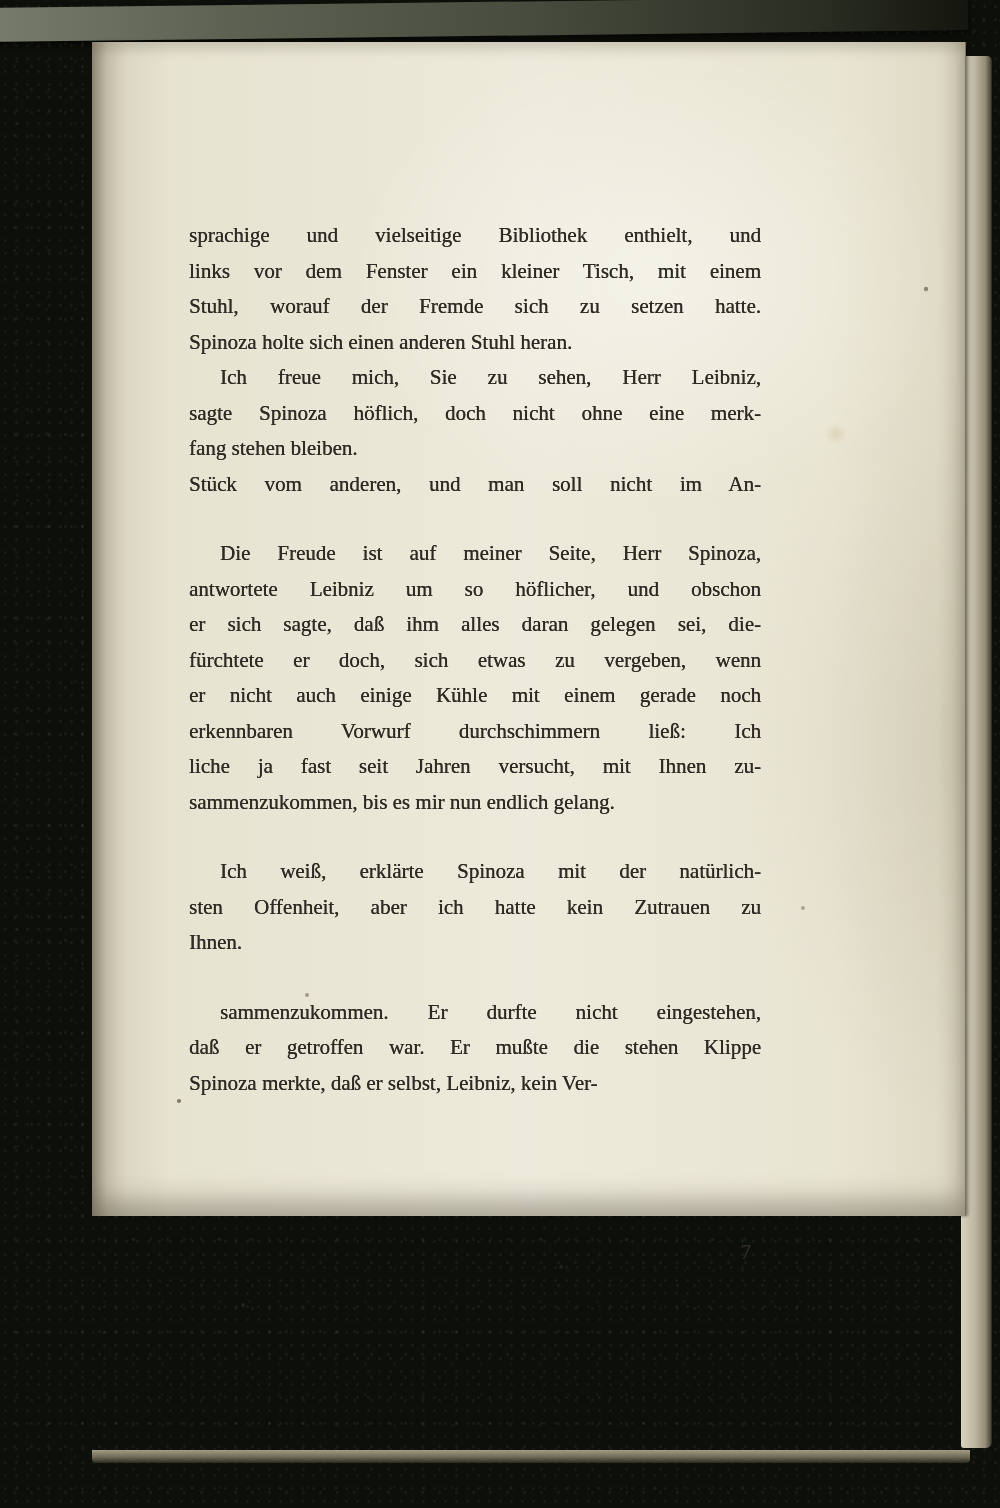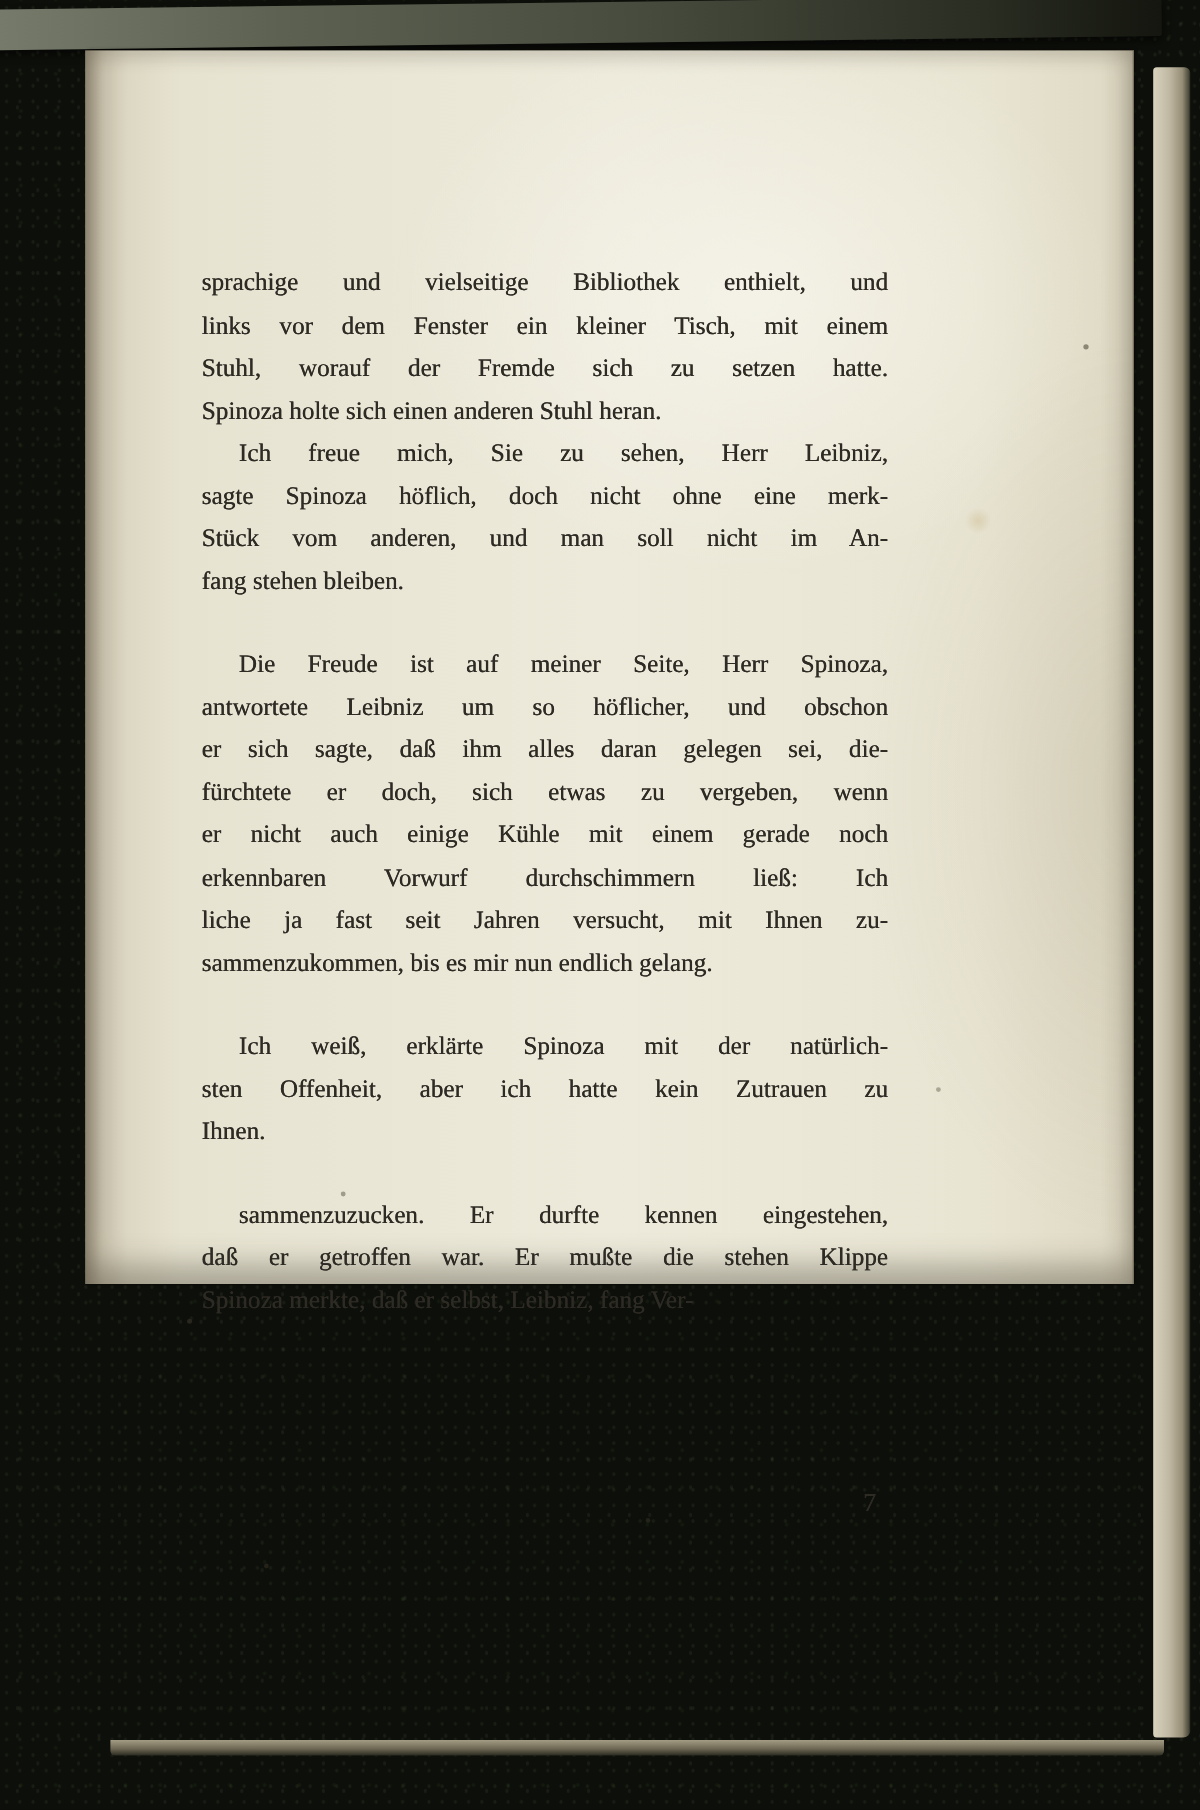--- a/index.html
+++ b/index.html
@@ -45,22 +45,22 @@
   .bottom-edge {
     position: absolute;
     left: 92px; top: 1450px;
     width: 878px; height: 13px;
     background: linear-gradient(180deg, #a49c84, #6f6955 55%, #2a2a20);
     border-radius: 0 0 4px 4px;
   }
 
   .page {
     position: absolute;
-    left: 71px; top: 42px;
-    width: 874px; height: 1028px;
+    left: 92px; top: 42px;
+    width: 874px; height: 1174px;
     background:
       radial-gradient(ellipse 430px 330px at 64% 20%, rgba(255,255,250,0.45), rgba(255,255,250,0) 70%),
       radial-gradient(circle 14px at 744px 392px, rgba(175,140,70,0.22), rgba(175,140,70,0) 80%),
       radial-gradient(ellipse 300px 500px at 100% 60%, rgba(120,110,80,0.12), rgba(120,110,80,0) 75%),
       linear-gradient(90deg, #a69d88 0px, #c9c2ad 15px, #ddd8c4 36px, #e7e3d1 80px, #edeadb 50%, #e9e5d3 85%, #e0dbc6 97%, #d3cdb7 100%);
     box-shadow:
       inset 0 -16px 24px rgba(55,50,35,0.35),
       inset 0 8px 12px rgba(55,50,35,0.15),
       2px 0 3px rgba(0,0,0,0.4);
     border-right: 1px solid rgba(90,85,65,0.6);
@@ -120,39 +120,39 @@
     <div class="text-block" id="text-block">
         <div class="para">
           <div class="line">sprachige und vielseitige Bibliothek enthielt, und</div>
           <div class="line">links vor dem Fenster ein kleiner Tisch, mit einem</div>
           <div class="line">Stuhl, worauf der Fremde sich zu setzen hatte.</div>
           <div class="line last">Spinoza holte sich einen anderen Stuhl heran.</div>
         </div>
         <div class="para indent">
           <div class="line">Ich freue mich, Sie zu sehen, Herr Leibniz,</div>
           <div class="line">sagte Spinoza höflich, doch nicht ohne eine merk-</div>
+          <div class="line last">fang stehen bleiben.</div>
           <div class="line">Stück vom anderen, und man soll nicht im An-</div>
-          <div class="line last">fang stehen bleiben.</div>
         </div>
         <div class="para indent space">
           <div class="line">Die Freude ist auf meiner Seite, Herr Spinoza,</div>
           <div class="line">antwortete Leibniz um so höflicher, und obschon</div>
           <div class="line">er sich sagte, daß ihm alles daran gelegen sei, die-</div>
           <div class="line">fürchtete er doch, sich etwas zu vergeben, wenn</div>
           <div class="line">er nicht auch einige Kühle mit einem gerade noch</div>
           <div class="line">erkennbaren Vorwurf durchschimmern ließ: Ich</div>
           <div class="line">liche ja fast seit Jahren versucht, mit Ihnen zu-</div>
           <div class="line last">sammenzukommen, bis es mir nun endlich gelang.</div>
         </div>
         <div class="para indent space">
           <div class="line">Ich weiß, erklärte Spinoza mit der natürlich-</div>
           <div class="line">sten Offenheit, aber ich hatte kein Zutrauen zu</div>
           <div class="line last">Ihnen.</div>
         </div>
         <div class="para indent space">
-          <div class="line">sammenzuzucken. Er durfte kennen eingestehen,</div>
+          <div class="line">sammenzukommen. Er durfte nicht eingestehen,</div>
           <div class="line">daß er getroffen war. Er mußte die stehen Klippe</div>
-          <div class="line last">Spinoza merkte, daß er selbst, Leibniz, fang Ver-</div>
+          <div class="line last">Spinoza merkte, daß er selbst, Leibniz, kein Ver-</div>
         </div>
       </div>
     <div class="page-number">7</div>
   </div>
 </div>
 
 </body></html>

